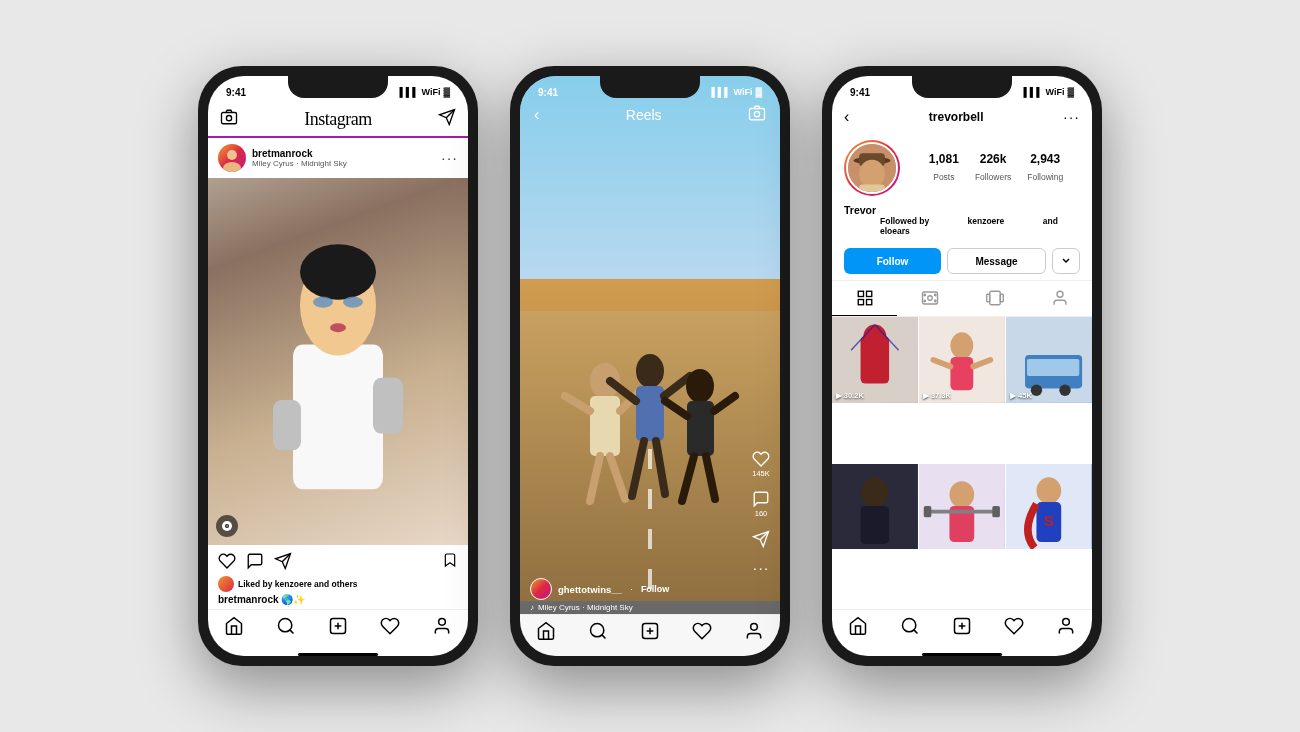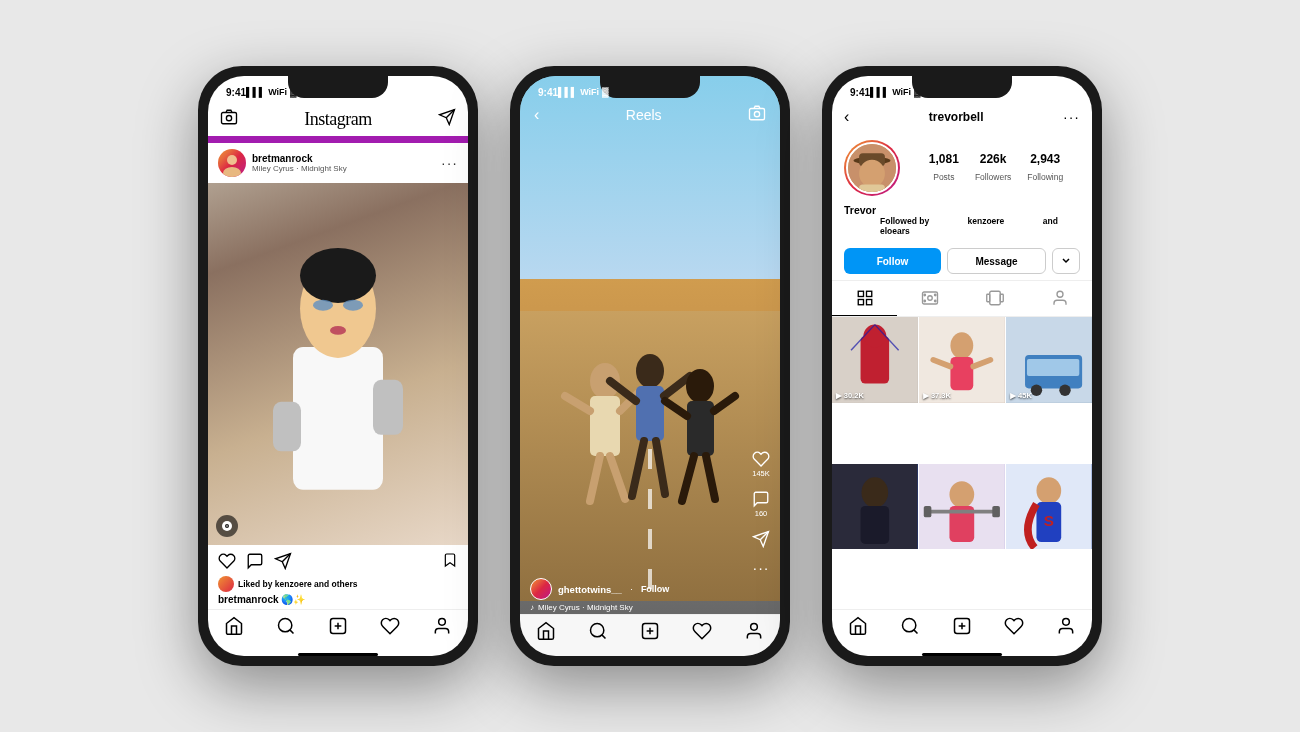--- a/index.html
+++ b/index.html
@@ -43,39 +43,40 @@
       width: 100px;
       height: 22px;
       background: #1a1a1a;
       border-radius: 0 0 16px 16px;
       z-index: 10;
     }
 
     
     .status-bar {
       display: flex;
+      justify-content: space-between;
       align-items: center;
       padding: 6px 18px 2px;
       font-size: 9px;
       font-weight: 600;
       color: #000;
       flex-shrink: 0;
       height: 28px;
     }
     .status-bar.light { color: #fff; }
     .status-time { font-size: 10px; font-weight: 700; }
     .status-icons { display: flex; gap: 3px; align-items: center; font-size: 9px; }
 
     
     .p1-header {
       display: flex;
       justify-content: space-between;
       align-items: center;
       padding: 4px 12px 6px;
-      border-bottom: 7px solid #a21caf;
+      border-bottom: 2px solid #a21caf;
       flex-shrink: 0;
     }
     .p1-logo { font-family: Georgia, serif; font-size: 18px; font-weight: normal; letter-spacing: -0.5px; }
 
     .p1-post-header {
       display: flex;
       align-items: center;
       justify-content: space-between;
       padding: 6px 10px;
       flex-shrink: 0;

